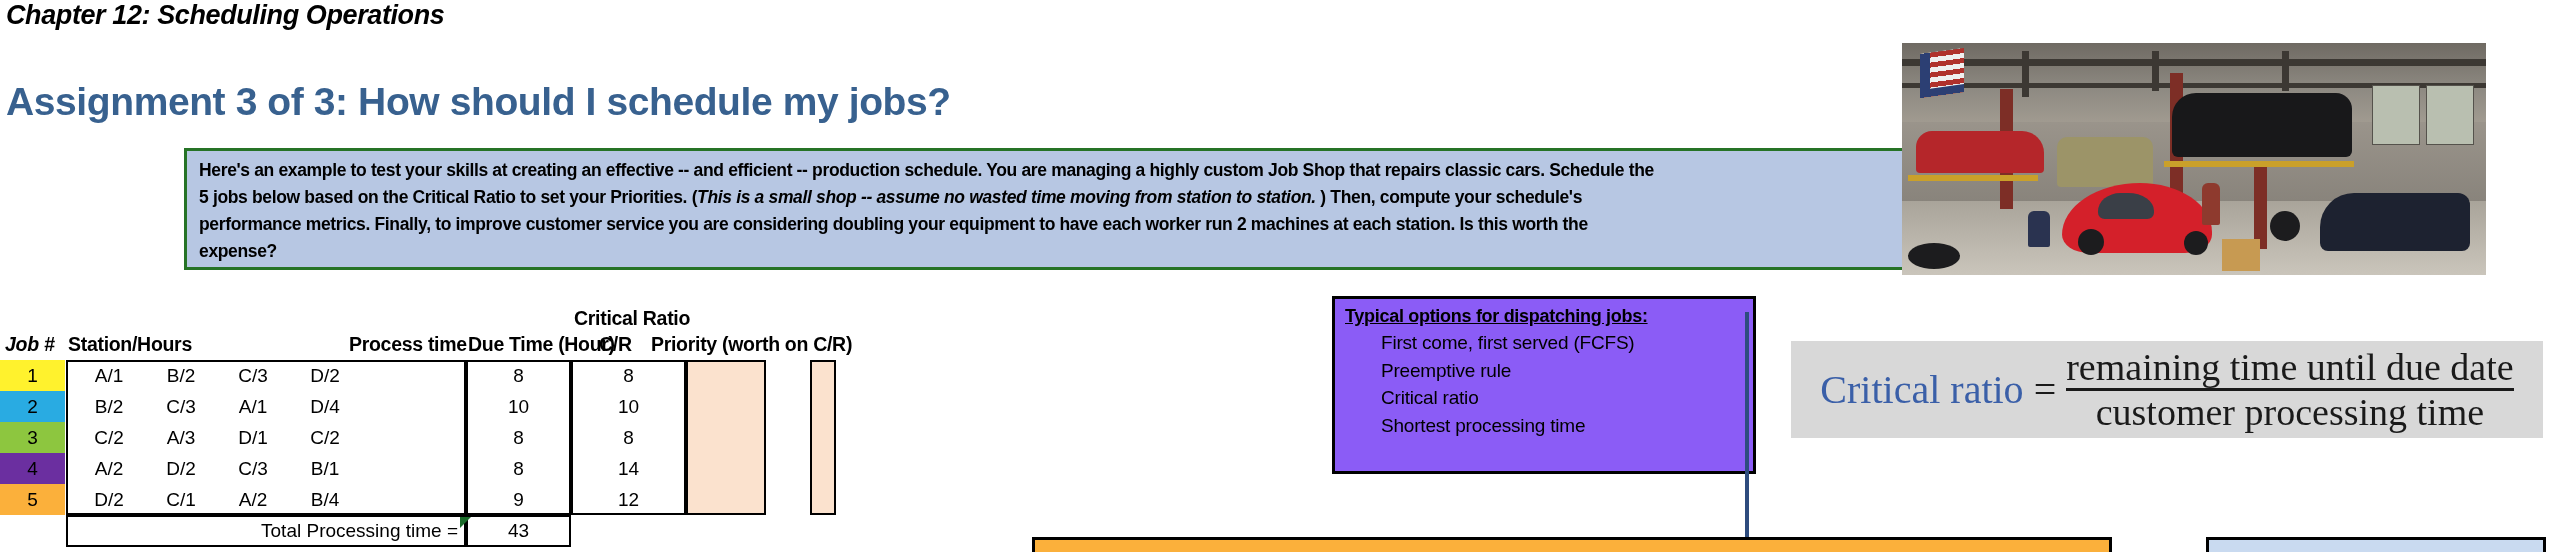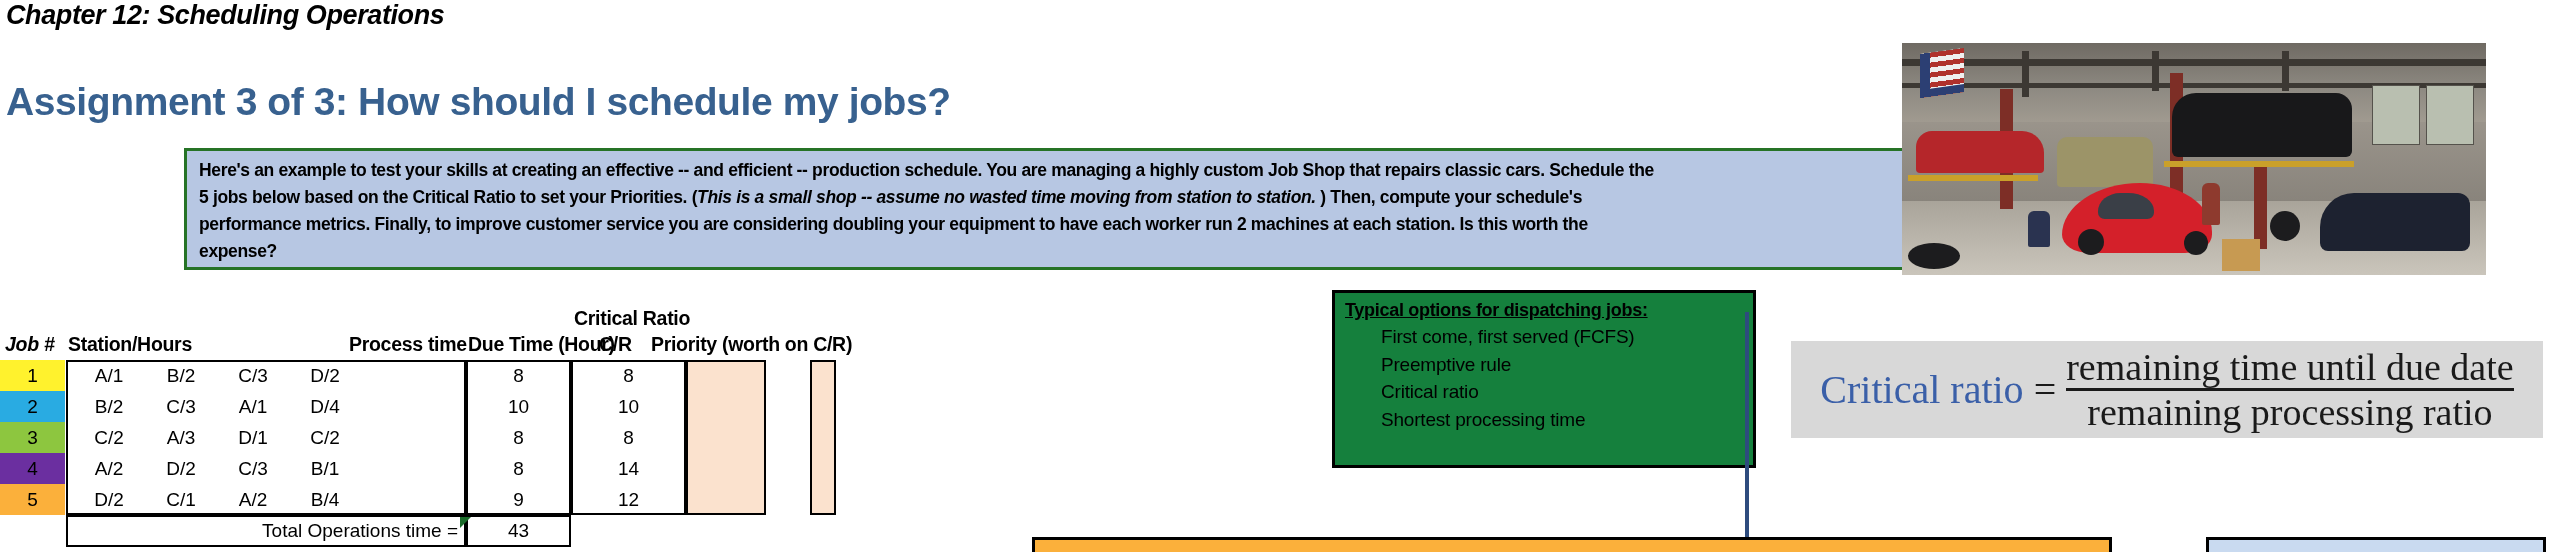--- a/index.html
+++ b/index.html
@@ -193,23 +193,23 @@
   }
   #total-arrow {
     position:absolute; left:460px; top:157px;
     width:0; height:0;
     border-left: 11px solid #1a6b2a;
     border-bottom: 11px solid transparent;
   }
 
   
   #dispatch-box {
-    position:absolute; left:1332px; top:290px;
+    position:absolute; left:1332px; top:296px;
     width: 424px; height: 178px;
-    background:#15803d; border:3px solid #000;
+    background:#8b5cf6; border:3px solid #000;
     padding: 4px 8px 4px 10px;
   }
   #dispatch-title {
     font-size:18px; font-weight:bold; text-decoration: underline;
     letter-spacing:-0.3px; white-space:nowrap; line-height:26px;
   }
   #dispatch-box ul { list-style:none; margin:0; padding:0 0 0 36px; }
   #dispatch-box li {
     font-size:19px; line-height:27.5px; letter-spacing:-0.2px; white-space:nowrap;
   }
@@ -360,21 +360,21 @@
         <div class="cellrow st-col" style="left: 78px; top: 124px;">D/2</div>
         <div class="cellrow st-col" style="left: 150px; top: 124px;">C/1</div>
         <div class="cellrow st-col" style="left: 222px; top: 124px;">A/2</div>
         <div class="cellrow st-col" style="left: 294px; top: 124px;">B/4</div>
         <div class="cellrow num-cell" style="left: 466px; top: 124px;">9</div>
         <div class="cellrow due-cell" style="left: 571px; top: 124px;">12</div>
         <div class="cellrow" style="left: 686px; width: 80px; text-align: center; top: 124px;"></div>
         <div class="cellrow" style="left: 810px; width: 26px; text-align: center; top: 124px;"></div>
       </div>
 
-    <div id="total-label">Total Operations time =</div>
+    <div id="total-label">Total Processing time =</div>
     <div id="total-arrow"></div>
     <div id="total-value">43</div>
   </div>
 </div>
 
 <div id="dispatch-box">
   <div id="dispatch-title">Typical options for dispatching jobs:</div>
   <ul id="dispatch-list">
       <li>First come, first served (FCFS)</li>
       <li>Preemptive rule</li>
@@ -384,19 +384,19 @@
 </div>
 
 <div id="cr-divider"></div>
 <div id="cr-formula">
   <div class="inner">
     <span id="cr-label">Critical ratio</span>
     <span id="cr-equals">=</span>
     <span id="cr-frac">
       <span id="cr-numer">remaining time until due date</span>
       <span id="cr-frac-bar"></span>
-      <span id="cr-denom">remaining processing ratio</span>
+      <span id="cr-denom">customer processing time</span>
     </span>
   </div>
 </div>
 
 <div id="bottom-orange"></div>
 <div id="bottom-blue"></div>
 
 </body></html>

